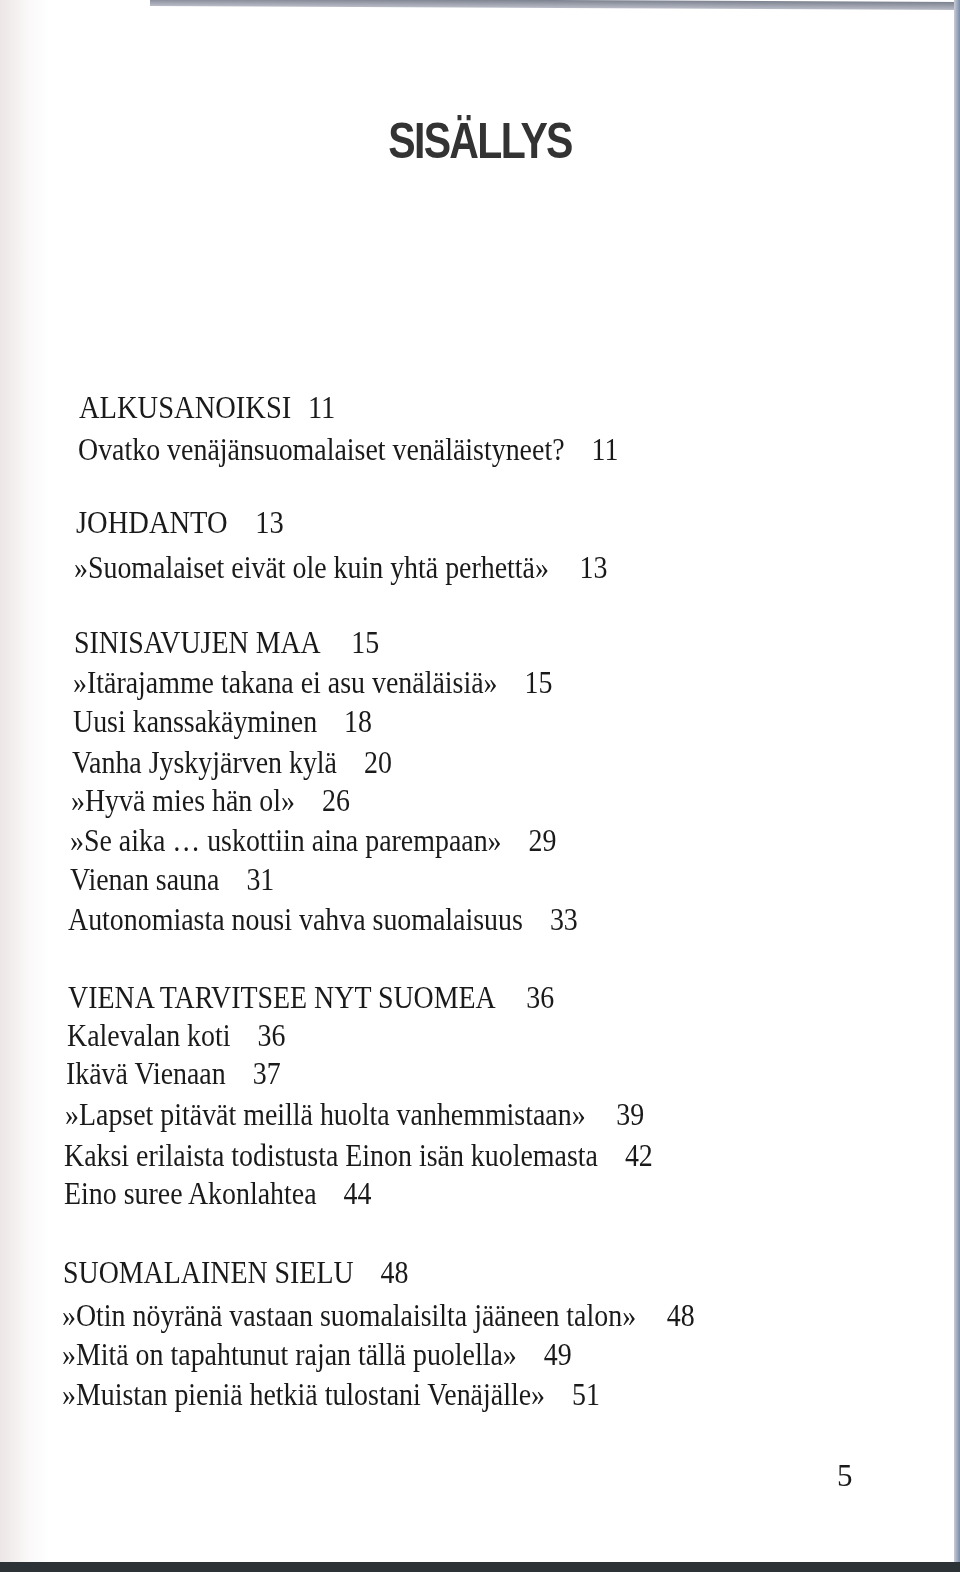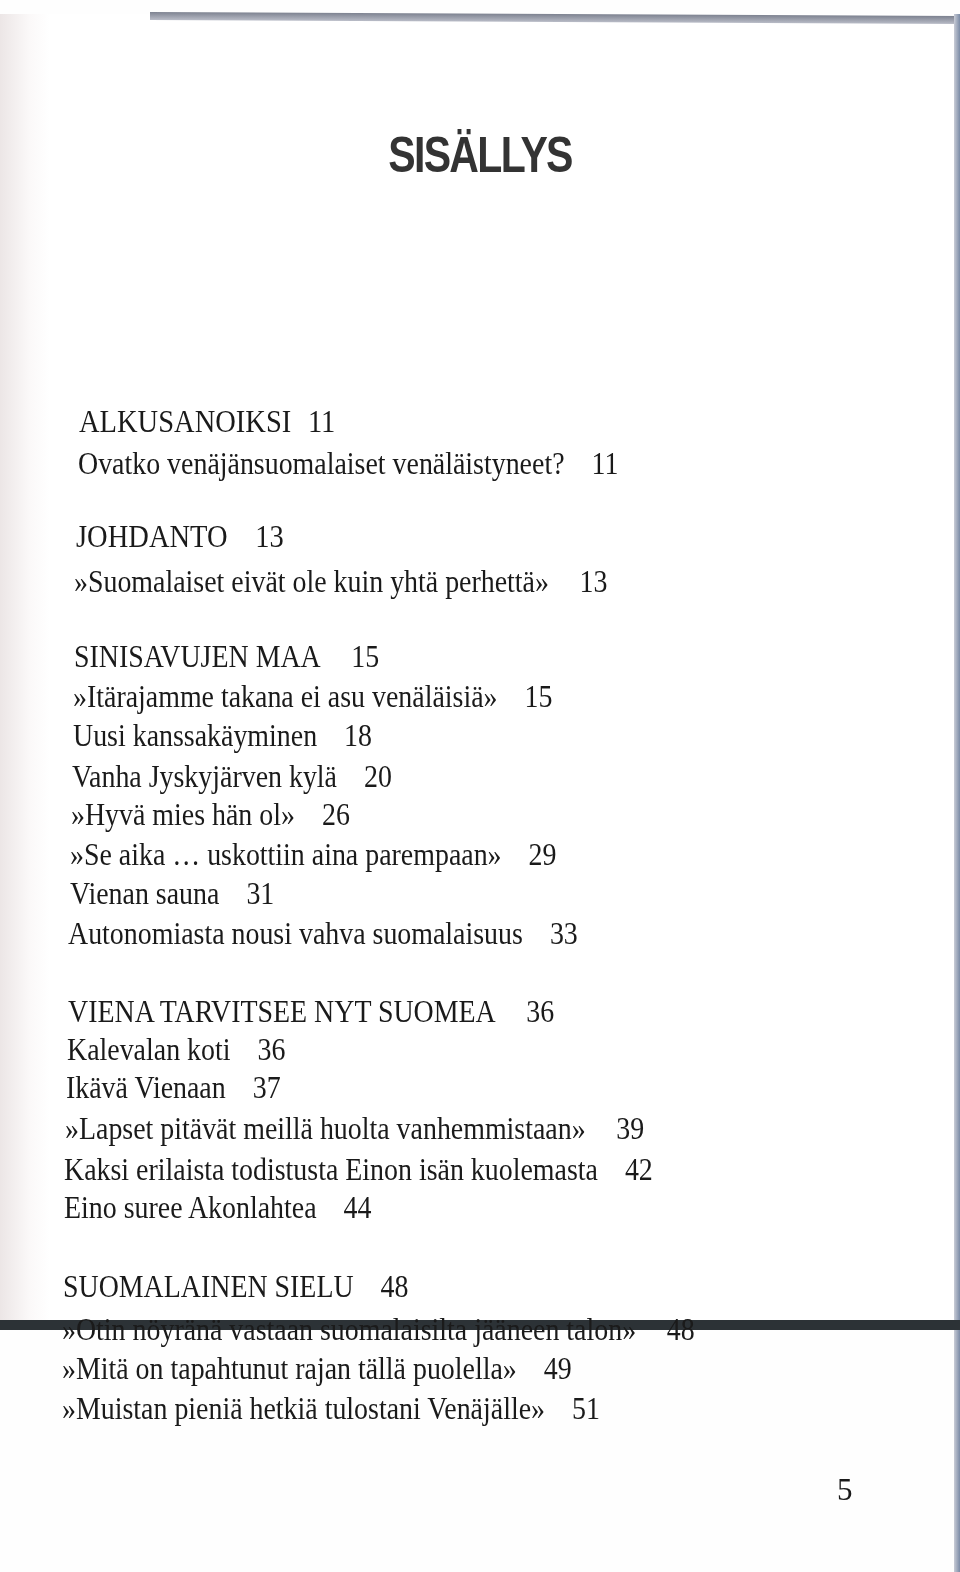--- a/index.html
+++ b/index.html
@@ -1,21 +1,21 @@
 <!DOCTYPE html>
 <html><head>
   <meta charset="utf-8">
   <style>
     html, body { margin: 0; padding: 0; }
     body {
       width: 960px; height: 1572px; position: relative; overflow: hidden;
       background: #fefefe;
     }
     .page {
-      position: absolute; left: 0; top: 14px; width: 960px; height: 1316px;
+      position: absolute; left: 0; top: 0; width: 960px; height: 1572px;
       background: linear-gradient(to right, #ece6e6 0px, #fbf9f9 30px, #ffffff 50px);
     }
     .top-edge {
       position: absolute; left: 150px; top: 0; width: 810px; height: 8px;
       background: linear-gradient(to bottom, #7d8290, #b9bcc7);
       transform: skewY(0.3deg);
     }
     .right-edge {
       position: absolute; right: 0; top: 0; width: 6px; height: 1572px;
       background: linear-gradient(to right, #c9ccd6, #7b8ba6);

